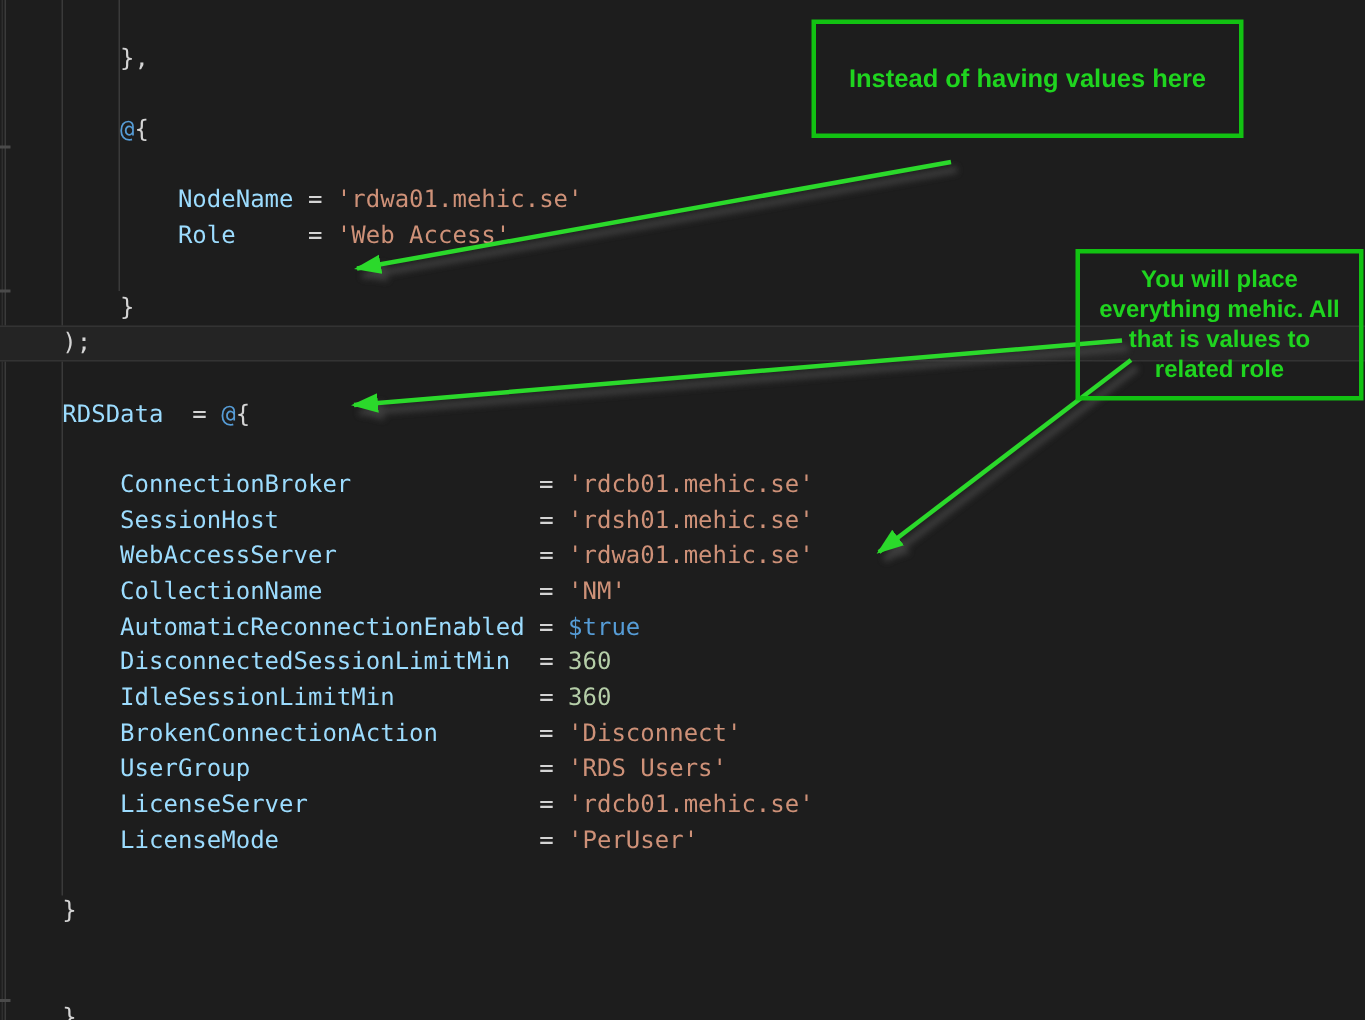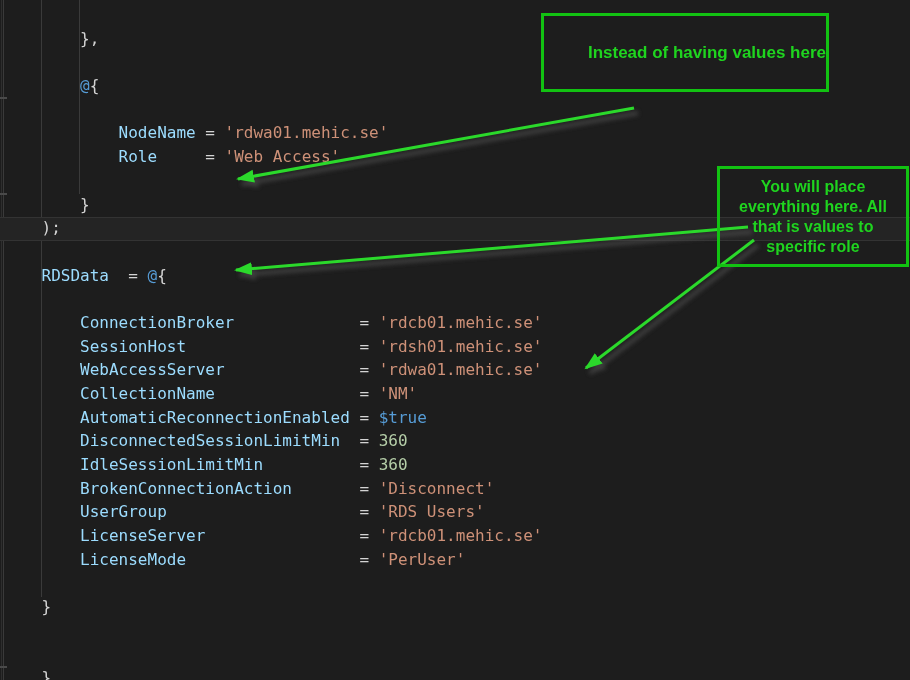--- a/index.html
+++ b/index.html
@@ -21,21 +21,21 @@
     font-family:"DejaVu Sans Mono","Liberation Mono",monospace;
     font-size:16px;white-space:pre;cursor:text;
   }
   .code-line{height:23.7px;line-height:23.7px;}
   .arrow-layer{position:absolute;left:0;top:0;width:910px;height:680px;pointer-events:none;}
   .ann-box{
     position:absolute;border:3px solid #12c212;background:transparent;
     display:flex;flex-direction:column;align-items:center;justify-content:center;
     color:#1fd41f;font-weight:bold;text-align:center;
   }
-  .ann-box-1{left:541px;top:13px;width:282px;height:73px;font-size:17px;align-items:flex-end;}
+  .ann-box-1{left:541px;top:13px;width:282px;height:73px;font-size:17px;}
   .ann-box-2{left:717px;top:166px;width:186px;height:95px;font-size:16px;line-height:20px;}
 </style>
 </head>
 <body>
 
 <div class="editor">
 
   <div class="guide-edge"></div>
   <div class="indent-guide" style="left:3px;height:680px;"></div>
   <div class="indent-guide" style="left:41px;height:597px;"></div>
@@ -73,16 +73,16 @@
     <line x1="754" y1="240" x2="586" y2="368" marker-end="url(#head-g)"></line>
   </g>
 </svg>
 
 <div class="ann-box ann-box-1">
   <div>Instead of having values here</div>
 </div>
 
 <div class="ann-box ann-box-2">
   <div>You will place</div>
-  <div>everything here. All</div>
+  <div>everything mehic. All</div>
   <div>that is values to</div>
-  <div>specific role</div>
+  <div>related role</div>
 </div>
 
 </body></html>

